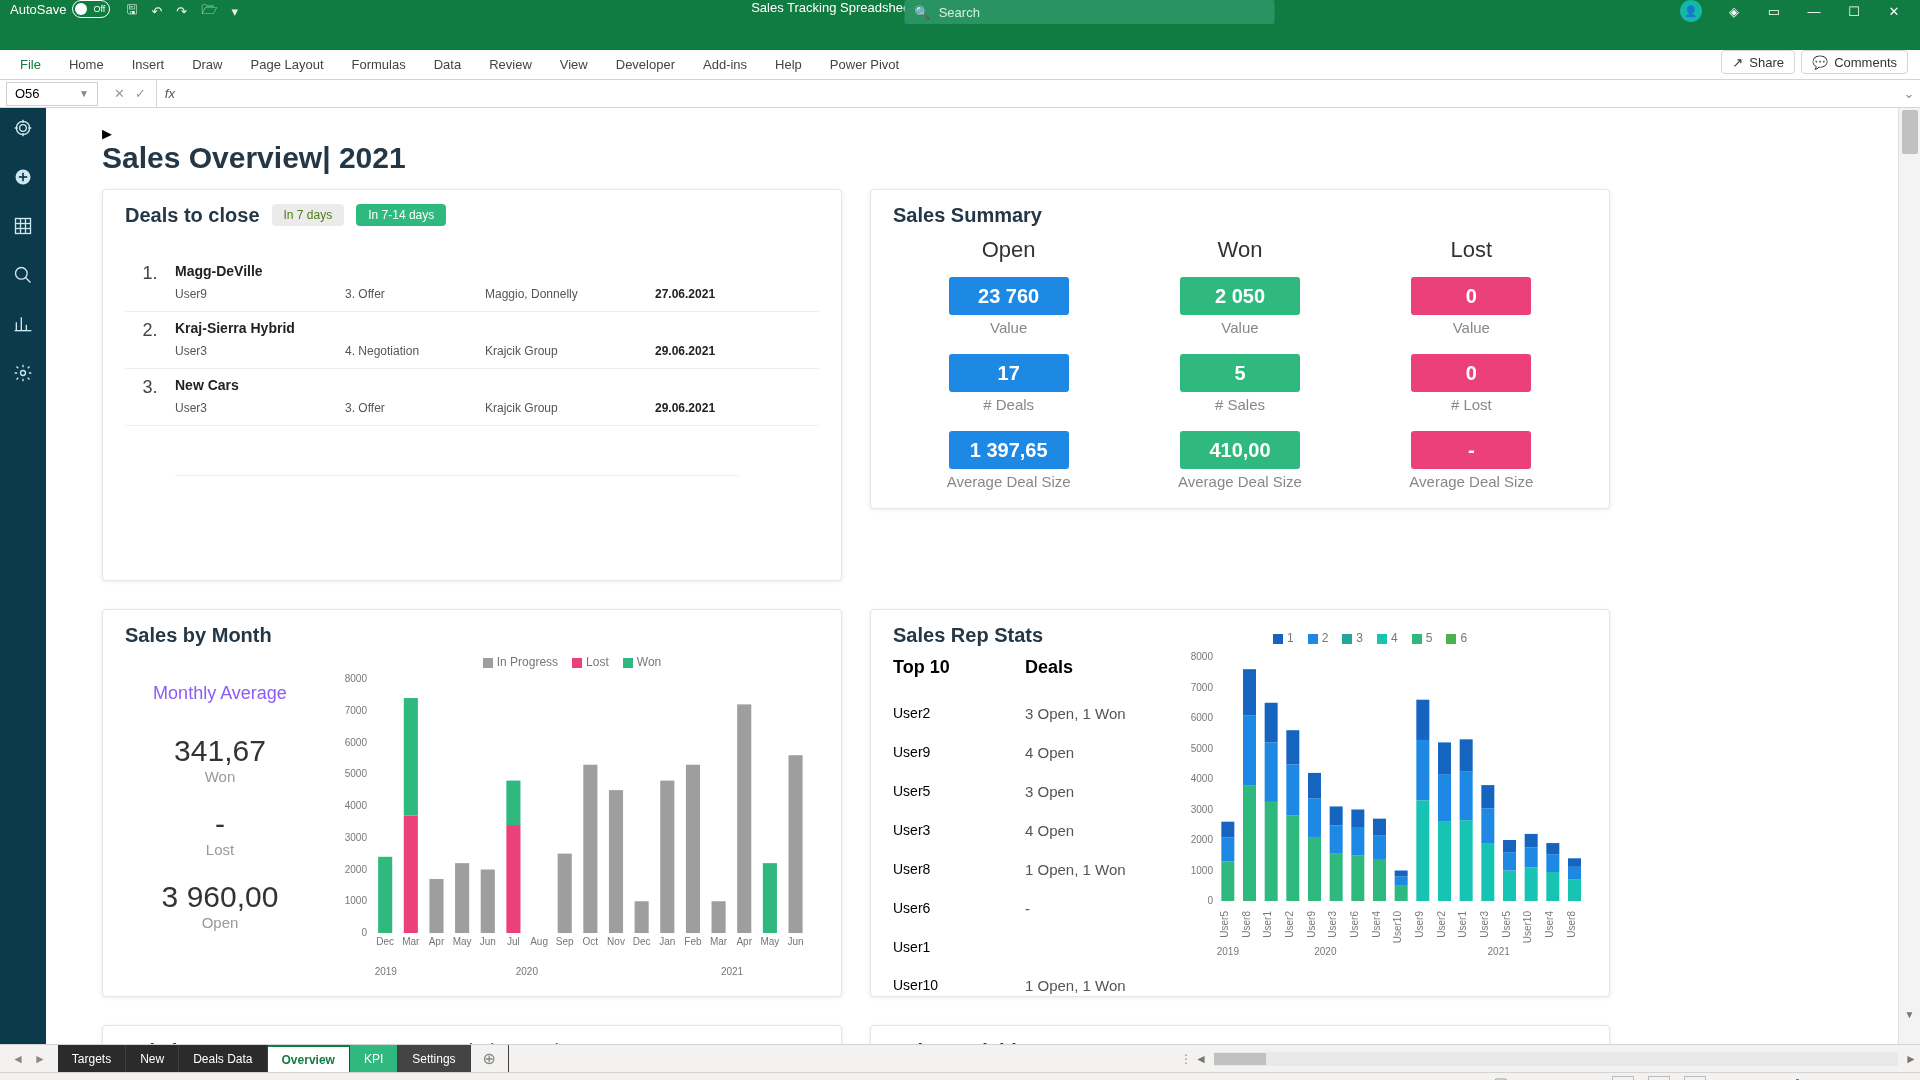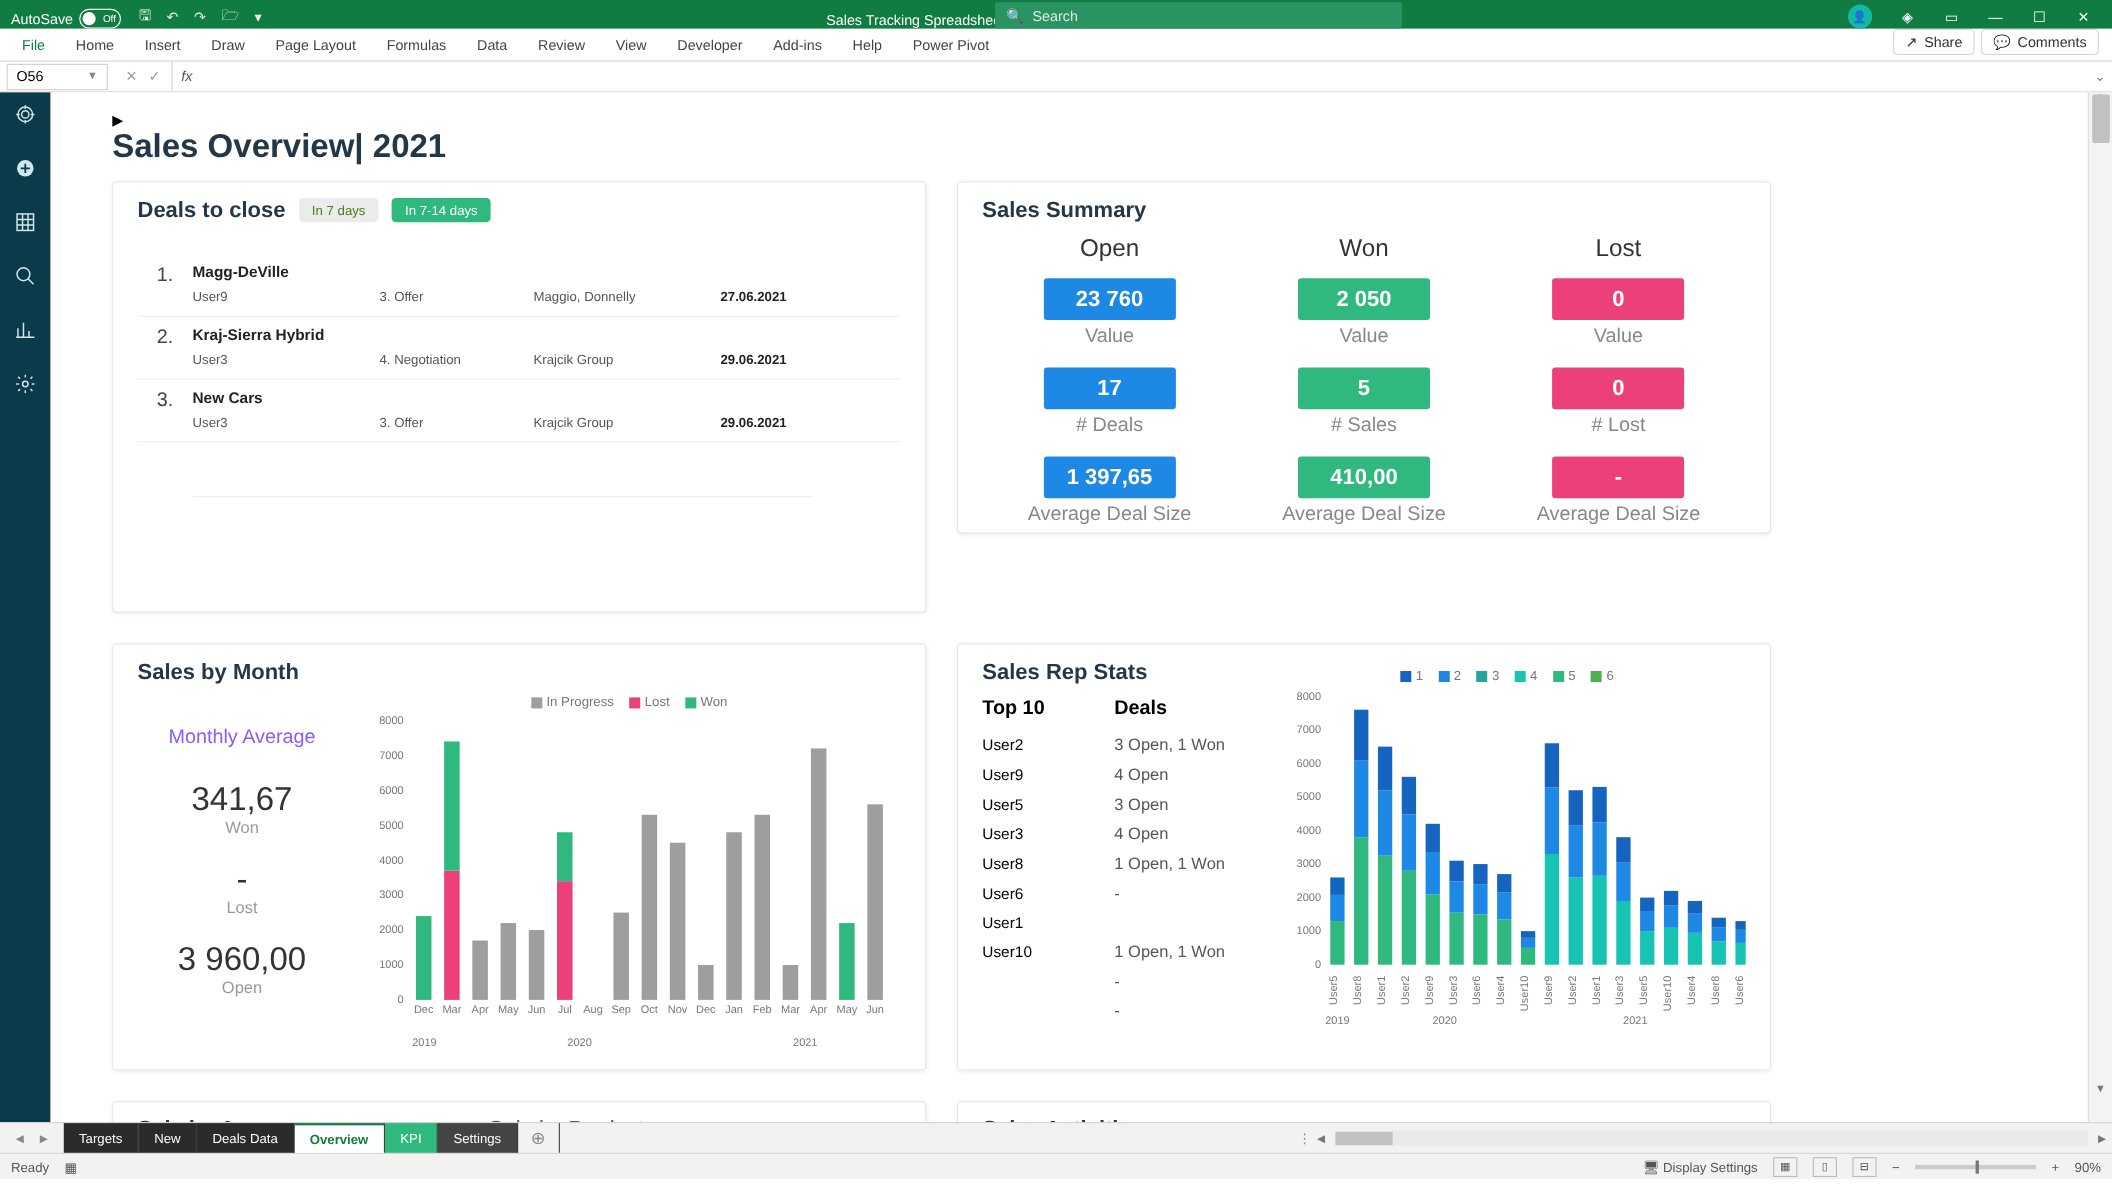--- a/index.html
+++ b/index.html
@@ -1,19 +1,19 @@
 <!DOCTYPE html>
 <html><head>
 <meta charset="utf-8">
 <style>
 * { box-sizing: border-box; margin: 0; padding: 0; font-family: 'Segoe UI', Arial, sans-serif; }
 body { width: 1920px; height: 1080px; overflow: hidden; background: #fff; font-size: 13px; }
 
 
-.titlebar { height: 26px; background: #107c41; display: flex; align-items: flex-end; color: #fff; font-size: 13px; position: relative; }
+.titlebar { height: 50px; background: #107c41; display: flex; align-items: flex-start; color: #fff; font-size: 13px; position: relative; }
 .titlebar .autosave { margin-left: 10px; display: flex; align-items: center; gap: 6px; }
 .autosave-toggle { width: 38px; height: 18px; border: 1px solid #fff; border-radius: 9px; position: relative; display: flex; align-items: center; justify-content: flex-end; padding-right: 4px; font-size: 9px; }
 .autosave-toggle::before { content:''; width: 12px; height: 12px; background:#fff; border-radius:50%; position:absolute; left:2px; }
 .titlebar .qat { display:flex; gap:14px; margin-left:16px; align-items:center; }
 .titlebar .qat span { opacity: .9; }
 .titlebar .doc-title { position:absolute; left:50%; transform:translateX(-80%); display:flex; gap:8px; align-items:center;}
 .titlebar .search { position:absolute; left:50%; transform:translateX(-15%); width: 370px; height: 24px; background: #2a9362; border-radius: 2px; display:flex; align-items:center; padding:0 10px; gap:8px; }
 .titlebar .search input { background:transparent; border:none; color:#fff; outline:none; width:100%; font-size:13px;}
 .titlebar .search input::placeholder { color:#d9efe2; }
 .titlebar .win-controls { margin-left:auto; display:flex; gap:24px; padding-right:18px; align-items:center;}
@@ -54,35 +54,35 @@
 .deal-num { font-size:18px; color:#444; text-align:center;}
 .deal-name { font-weight:700; color:#222; font-size:14px; grid-column:2 / span 4;}
 .deal-sub { display:grid; grid-template-columns: 170px 140px 170px 110px; font-size:12px; color:#555; margin-top:8px;}
 .deal-sub .date { font-weight:700; color:#222;}
 
 
 .summary-cols { display:grid; grid-template-columns: repeat(3, 1fr); text-align:center; margin-top:10px;}
 .summary-cols h4 { font-size:22px; font-weight:400; color:#333; margin-bottom:14px;}
 .metric { width:120px; height:38px; border-radius:3px; color:#fff; font-size:20px; font-weight:600; display:flex; align-items:center; justify-content:center; margin:0 auto 4px;}
 .metric.blue { background:#1e88e5; } .metric.green { background:#2fb97e; } .metric.pink { background:#ec407a;}
-.metric-label { font-size:18px; color:#888; margin-bottom:18px;}
+.metric-label { font-size:15px; color:#888; margin-bottom:18px;}
 
 
 .sbm-body { display:flex; gap:20px; }
 .sbm-left { width:190px; text-align:center; padding-top:10px;}
 .sbm-left .mh { font-size:18px; color:#8b5cf6; font-weight:400; margin-bottom:30px;}
 .big-num { font-size:30px; color:#333;}
 .sub-lbl { font-size:15px; color:#999; margin-bottom:22px;}
 .legend { font-size:12px; display:flex; gap:14px; justify-content:center; color:#777; margin-bottom:4px;}
 .leg-sq { width:10px; height:10px; display:inline-block; margin-right:4px; vertical-align:middle;}
 .chart { position:relative; flex:1;}
 
 
 .srs-body { display:flex; gap:18px;}
-.srs-left { display:grid; grid-template-columns: 120px 140px; font-size:14px; align-content:start;}
+.srs-left { display:grid; grid-template-columns: 120px 140px; font-size:14px; align-content:start;gap:12px;}
 .srs-left .hd { font-weight:700; font-size:18px; padding:6px 0 10px;}
 .srs-left div { padding:5px 0;}
 .srs-left .det { font-size:15px; color:#555;}
 
 
 .bottom-partial { height:46px; overflow:hidden; }
 .card.bottom { display:flex; gap:200px;}
 
 .vscroll { width:22px; background:#f3f3f3; border-left:1px solid #ddd; position:relative;}
 .vscroll .thumb { position:absolute; top:2px; left:3px; width:16px; height:44px; background:#c1c1c1; border-radius:2px;}

